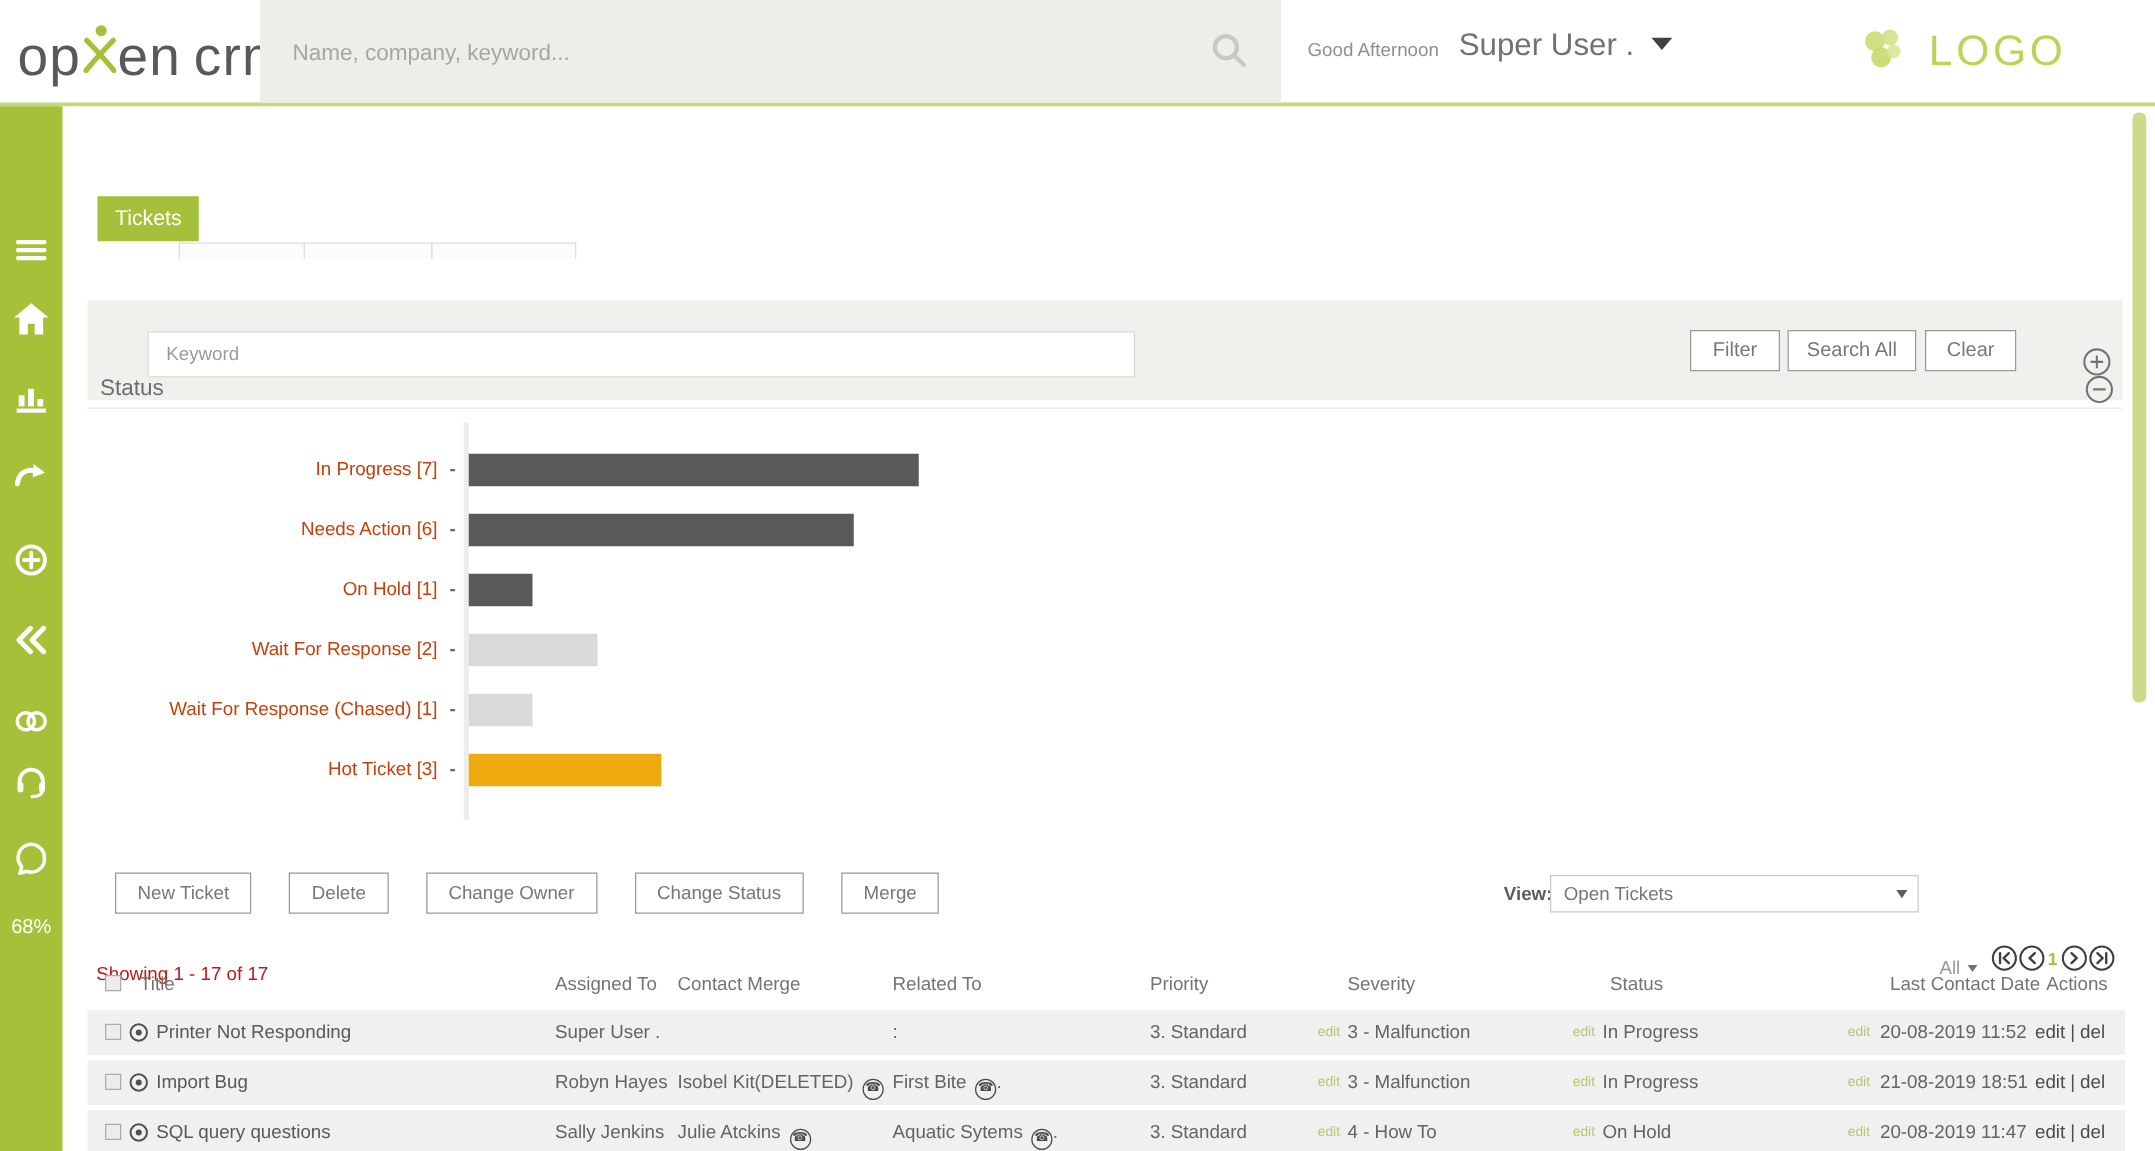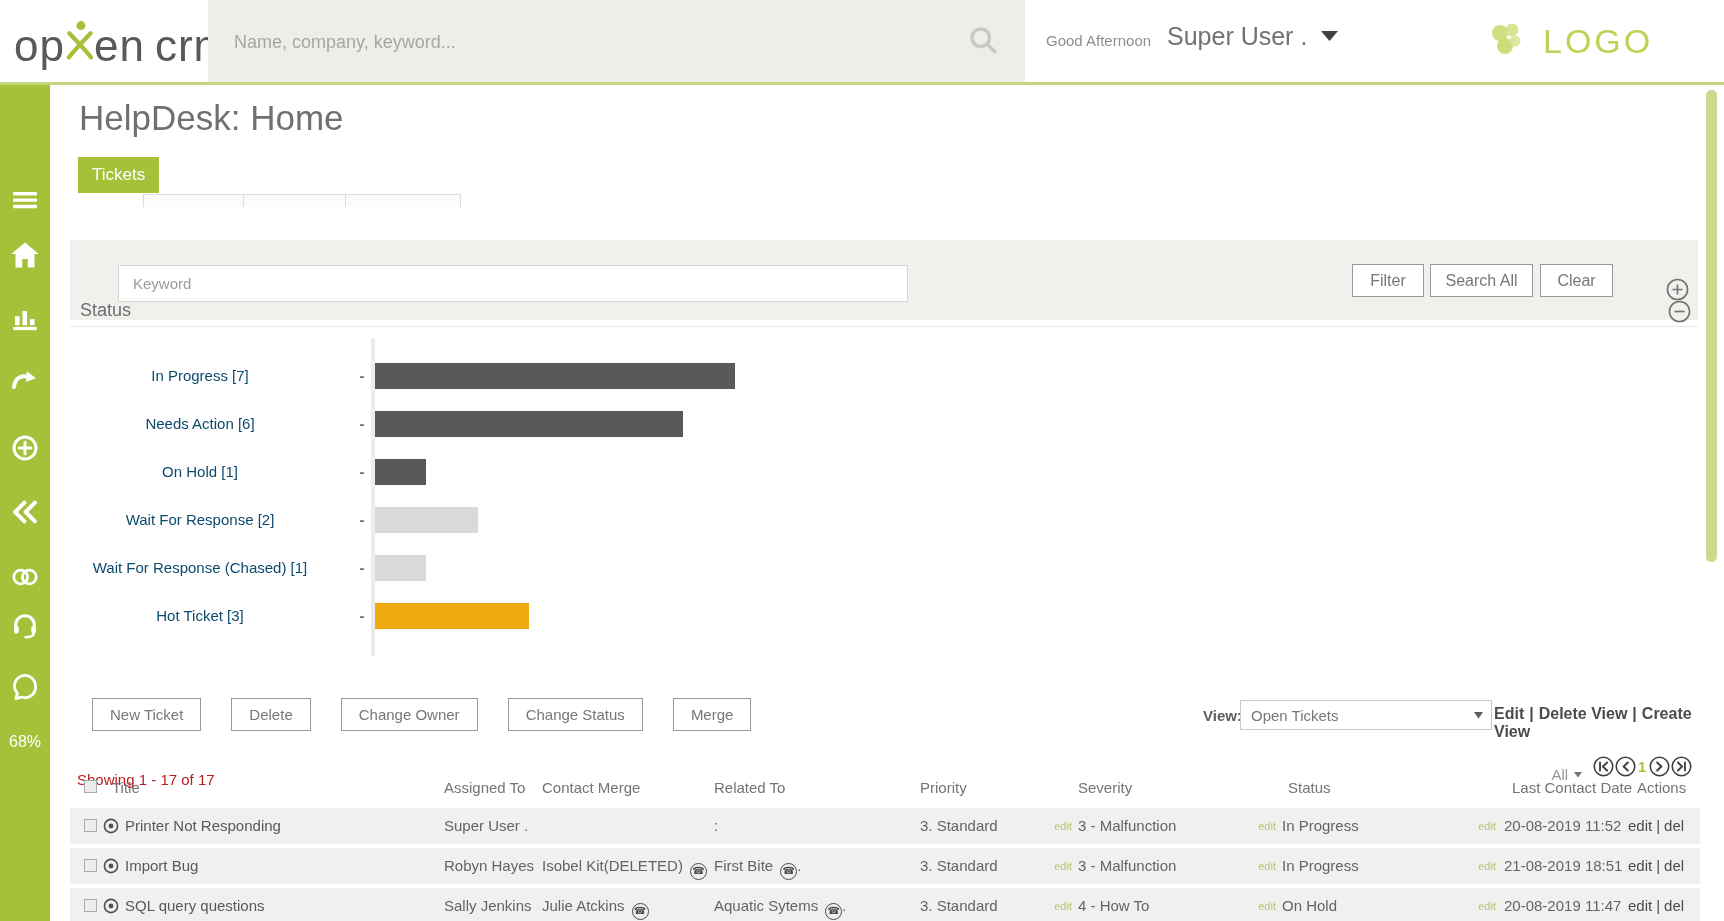--- a/index.html
+++ b/index.html
@@ -58,32 +58,32 @@
     box-sizing:border-box;color:#76777a;font-size:16px;display:flex;align-items:center;
     justify-content:center;cursor:pointer;}
   .circle-icon{position:absolute;color:#737476;cursor:pointer;line-height:0;}
 
   .status-title{position:absolute;left:80px;top:300px;font-size:18px;color:#6d6e70;}
   .status-divider{position:absolute;left:70px;top:326px;width:1628px;height:1px;background:#e8e8e5;}
 
   
   .chart{position:absolute;left:50px;top:330px;width:1600px;height:330px;}
   .chart-axis{position:absolute;left:321px;top:8px;width:4px;height:318px;background:#ececea;}
-  .chart-label{position:absolute;left:0;width:300px;text-align:center;font-size:15px;color:#0c4a6e;
+  .chart-label{position:absolute;left:0;width:300px;text-align:right;font-size:15px;color:#c2410c;
     line-height:26px;}
   .chart-dash{position:absolute;left:306px;width:12px;text-align:center;font-size:15px;color:#6a6b6d;
     line-height:26px;font-weight:bold;}
   .chart-bar{position:absolute;left:325px;height:26px;cursor:pointer;}
 
   
   .actions-row{position:absolute;left:92px;top:698px;display:flex;gap:30px;}
   .action-btn{height:33px;background:#fff;border:1px solid #98989b;box-sizing:border-box;
     color:#76777a;font-size:15px;display:flex;align-items:center;padding:0 17px;cursor:pointer;}
   .view-label{position:absolute;left:1203px;top:707px;font-size:15px;font-weight:bold;color:#5c5d5f;}
-  .view-select{position:absolute;left:1240px;top:700px;width:252px;height:30px;border:1px solid #c9c9c6;
+  .view-select{position:absolute;left:1240px;top:700px;width:295px;height:30px;border:1px solid #c9c9c6;
     background:#fff;box-sizing:border-box;display:flex;align-items:center;cursor:pointer;}
   .view-select-text{font-size:15px;color:#76777a;padding-left:10px;flex:1;}
   .view-caret{color:#5c5d5f;margin-right:8px;line-height:0;}
   .view-links{position:absolute;left:1494px;top:705px;font-size:16px;font-weight:bold;color:var(--txt-dark);}
   .view-links .vlink{cursor:pointer;}
   .view-links .vsep{padding:0 5px;}
 
   .showing{position:absolute;left:77px;top:771px;font-size:15px;color:#b91c1c;text-align:right;}
   .pagination{position:absolute;right:32px;top:750px;display:flex;align-items:center;}
   .all-dd{display:flex;align-items:center;cursor:pointer;color:#98999b;font-size:15px;margin-right:10px;margin-top:16px;}
@@ -211,21 +211,20 @@
         </div>
         <div class="sb-icon" style="top: 582px;">
           <span style="line-height:0"><svg width="28" height="28" viewBox="0 0 24 24" fill="none">
               <path d="M21 11.2 a9 9 0 1 0 -15.5 6.2 L4.2 22 l4.8 -1.4 A9 9 0 0 0 21 11.2 Z" stroke="currentColor" stroke-width="2.4" stroke-linejoin="round"></path>
             </svg></span>
         </div>
       </div>
     <div class="zoom-level" style="top:648px">68%</div>
   </div>
 
-  <div class="page-title">HelpDesk: Home</div>
   <div class="tab-active">Tickets</div>
   <div class="tab-stub" style="left:143px;width:101px"></div>
   <div class="tab-stub" style="left:243px;width:103px"></div>
   <div class="tab-stub" style="left:345px;width:116px"></div>
 
   <div class="filter-panel">
     <input class="keyword-input" type="text" placeholder="Keyword" style="">
     <div id="filter-buttons">
         <div class="panel-btn" style="left: 1282px; width: 72px;">Filter</div>
         <div class="panel-btn" style="left: 1360px; width: 103px;">Search All</div>
@@ -275,21 +274,20 @@
       <div class="action-btn">Change Status</div>
       <div class="action-btn">Merge</div>
     </div>
   <div class="view-label">View:</div>
   <div class="view-select">
     <span class="view-select-text">Open Tickets</span>
     <span class="view-caret"><svg width="9" height="7" viewBox="0 0 9 7">
           <path d="M0 0 H9 L4.5 6.5 Z" fill="currentColor"></path>
         </svg></span>
   </div>
-  <div class="view-links" id="view-links"><span class="vlink">Edit</span><span class="vsep">|</span><span class="vlink">Delete View</span><span class="vsep">|</span><span class="vlink">Create View</span></div>
 
   <div class="showing">Showing 1 - 17 of 17</div>
   <div class="pagination">
     <span class="all-dd">
       <span>All</span>
       <span class="all-caret"><svg width="8" height="6" viewBox="0 0 8 6">
             <path d="M0 0 H8 L4 5.5 Z" fill="currentColor"></path>
           </svg></span>
     </span>
     <span id="pager" style="display: inline-flex; align-items: center;">

